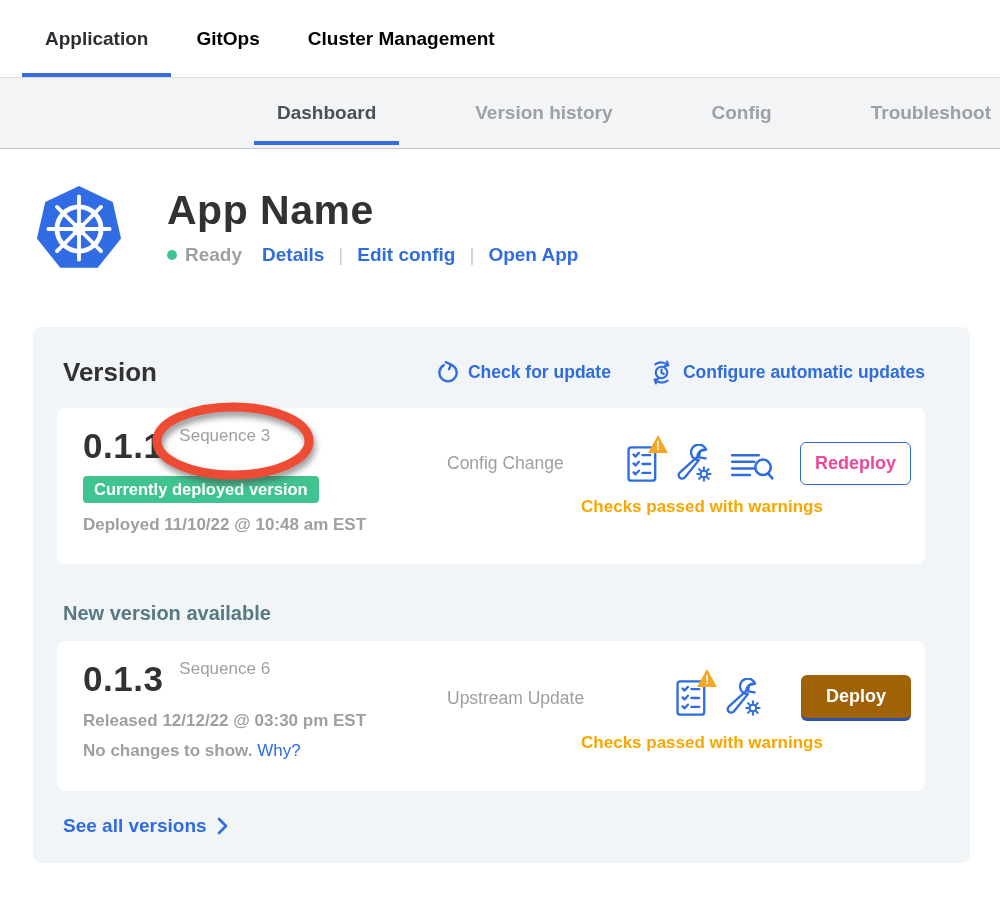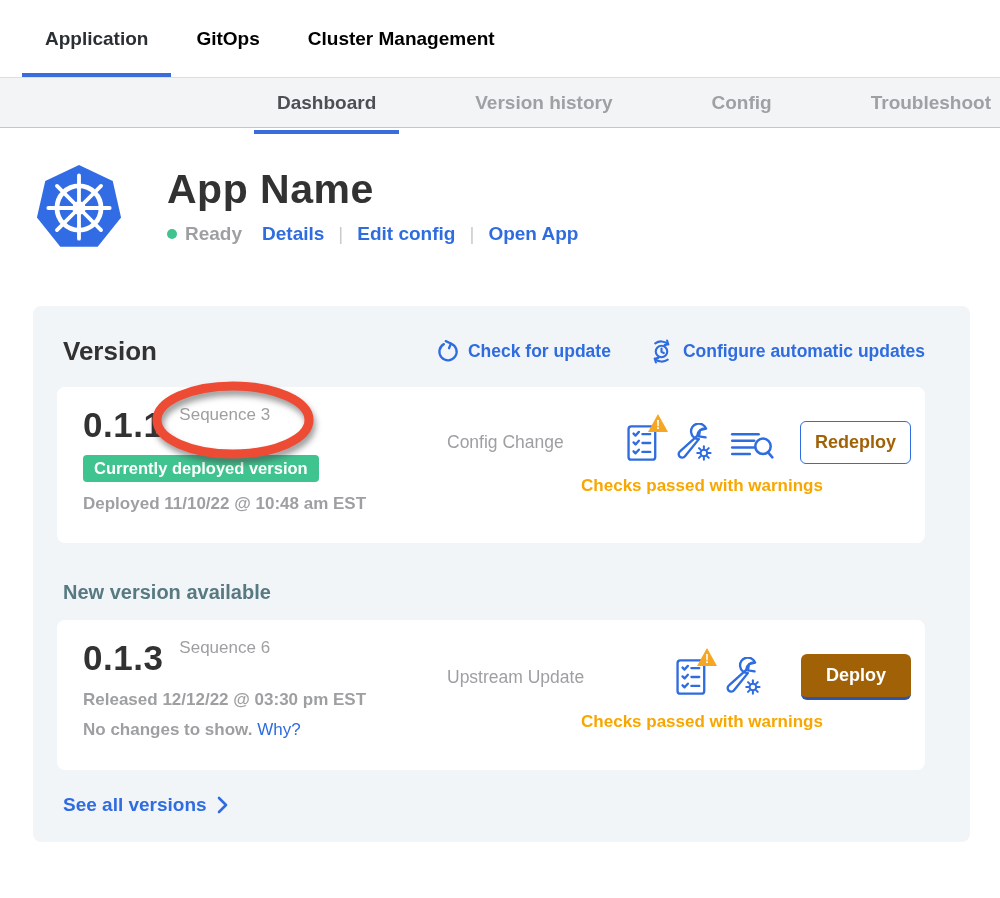--- a/index.html
+++ b/index.html
@@ -10,21 +10,21 @@
   .top-nav { height:77px; background:#fff; display:flex; align-items:center;
     padding-left:22px; }
   .top-tab { position:relative; height:77px; display:flex; align-items:center;
     padding:0 23px; margin-right:2px; font-size:19px; font-weight:700; color:#000000;
     cursor:pointer; }
   .top-tab.active { color:#2b2f33; }
   .top-tab.active::after { content:""; position:absolute; left:0; right:0; bottom:0;
     height:4px; background:#3b6cdb; }
 
   
-  .sub-nav { height:51px; background:#f2f4f6; border-top:1px solid #dcdfe1;
+  .sub-nav { height:72px; background:#f2f4f6; border-top:1px solid #dcdfe1;
     border-bottom:1px solid #c4c7ca; display:flex; align-items:center;
     padding-left:254px; }
   .sub-tab { position:relative; height:63px; display:flex; align-items:center;
     padding:0 23px; margin-right:53px; font-size:19px; font-weight:700; color:#9ea1a4;
     white-space:nowrap; cursor:pointer; }
   .sub-tab.active { color:#4c5053; }
   .sub-tab.active::after { content:""; position:absolute; left:0; right:0; bottom:0;
     height:4px; background:#3b6cdb; }
 
   
@@ -64,21 +64,21 @@
   .nochange { margin-top:10px; font-size:17px; font-weight:600; color:#9d9fa1; }
   .vcard-right { flex:1; display:flex; flex-direction:column; padding-top:16px; }
   .vrow1 { display:flex; align-items:center; }
   .source { width:170px; margin-left:34px; font-size:17.5px; font-weight:400;
     color:#9d9fa1; white-space:nowrap; }
   .icons { display:flex; align-items:center; gap:16px; margin-left:auto; }
   .icon-wrap { position:relative; line-height:0; cursor:pointer; }
   .warn-badge { position:absolute; top:-10px; right:-9px; }
   .btn { font-family:inherit; font-size:18px; font-weight:700; border-radius:6px;
     cursor:pointer; margin-left:26px; }
-  .btn-outline { background:#fff; color:#a16207; border:1.5px solid #2f6ce0;
+  .btn-outline { background:#fff; color:#ec4899; border:1.5px solid #2f6ce0;
     padding:10px 14px; }
   .btn-primary { background:#a16207; color:#fff; border:none;
     border-bottom:3px solid #2d54ae; padding:11px 25px; }
   .checks { margin-top:12px; align-self:center; margin-left:80px; font-size:17px;
     font-weight:700; color:#f8a700; white-space:nowrap; }
 
   .new-ver-heading { margin:38px 0 0 6px; font-size:20px; font-weight:700;
     color:#577981; }
   .vcard.second { margin-top:16px; min-height:150px; }
 

